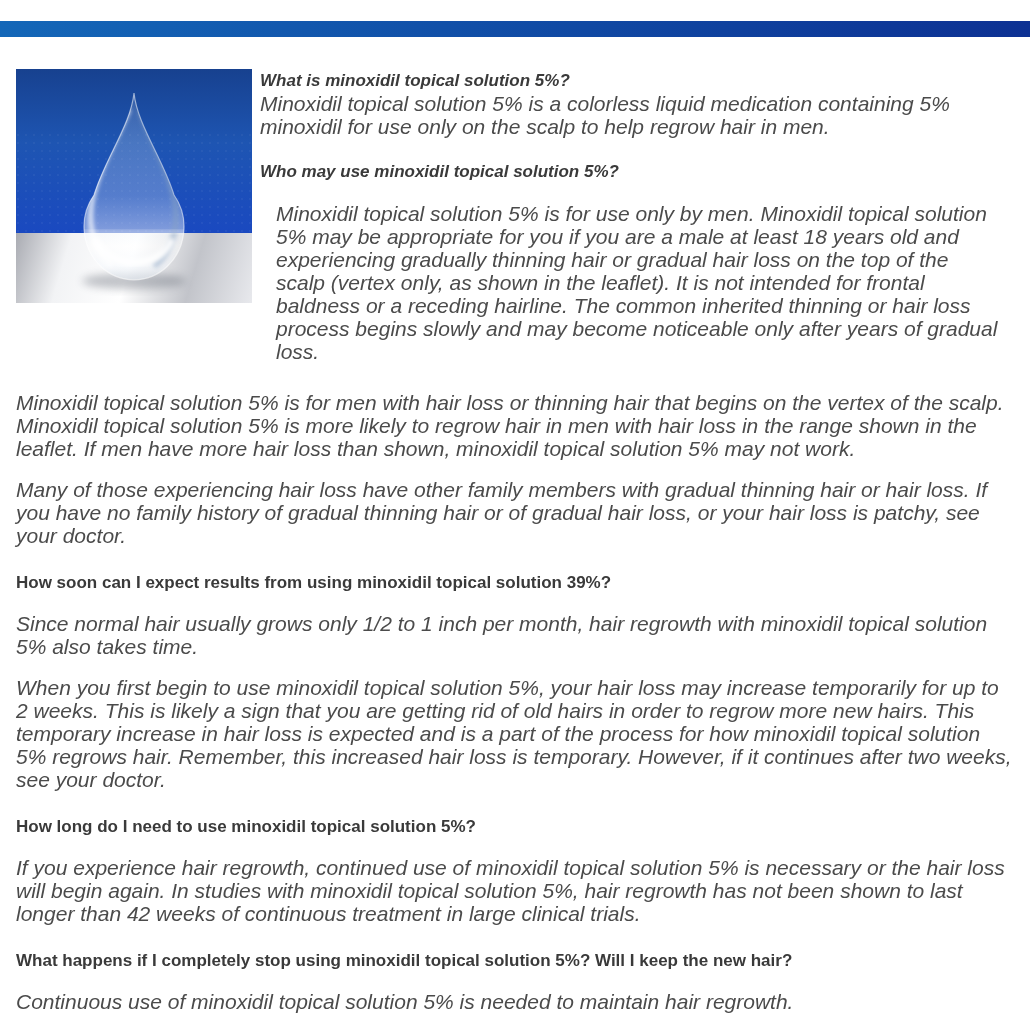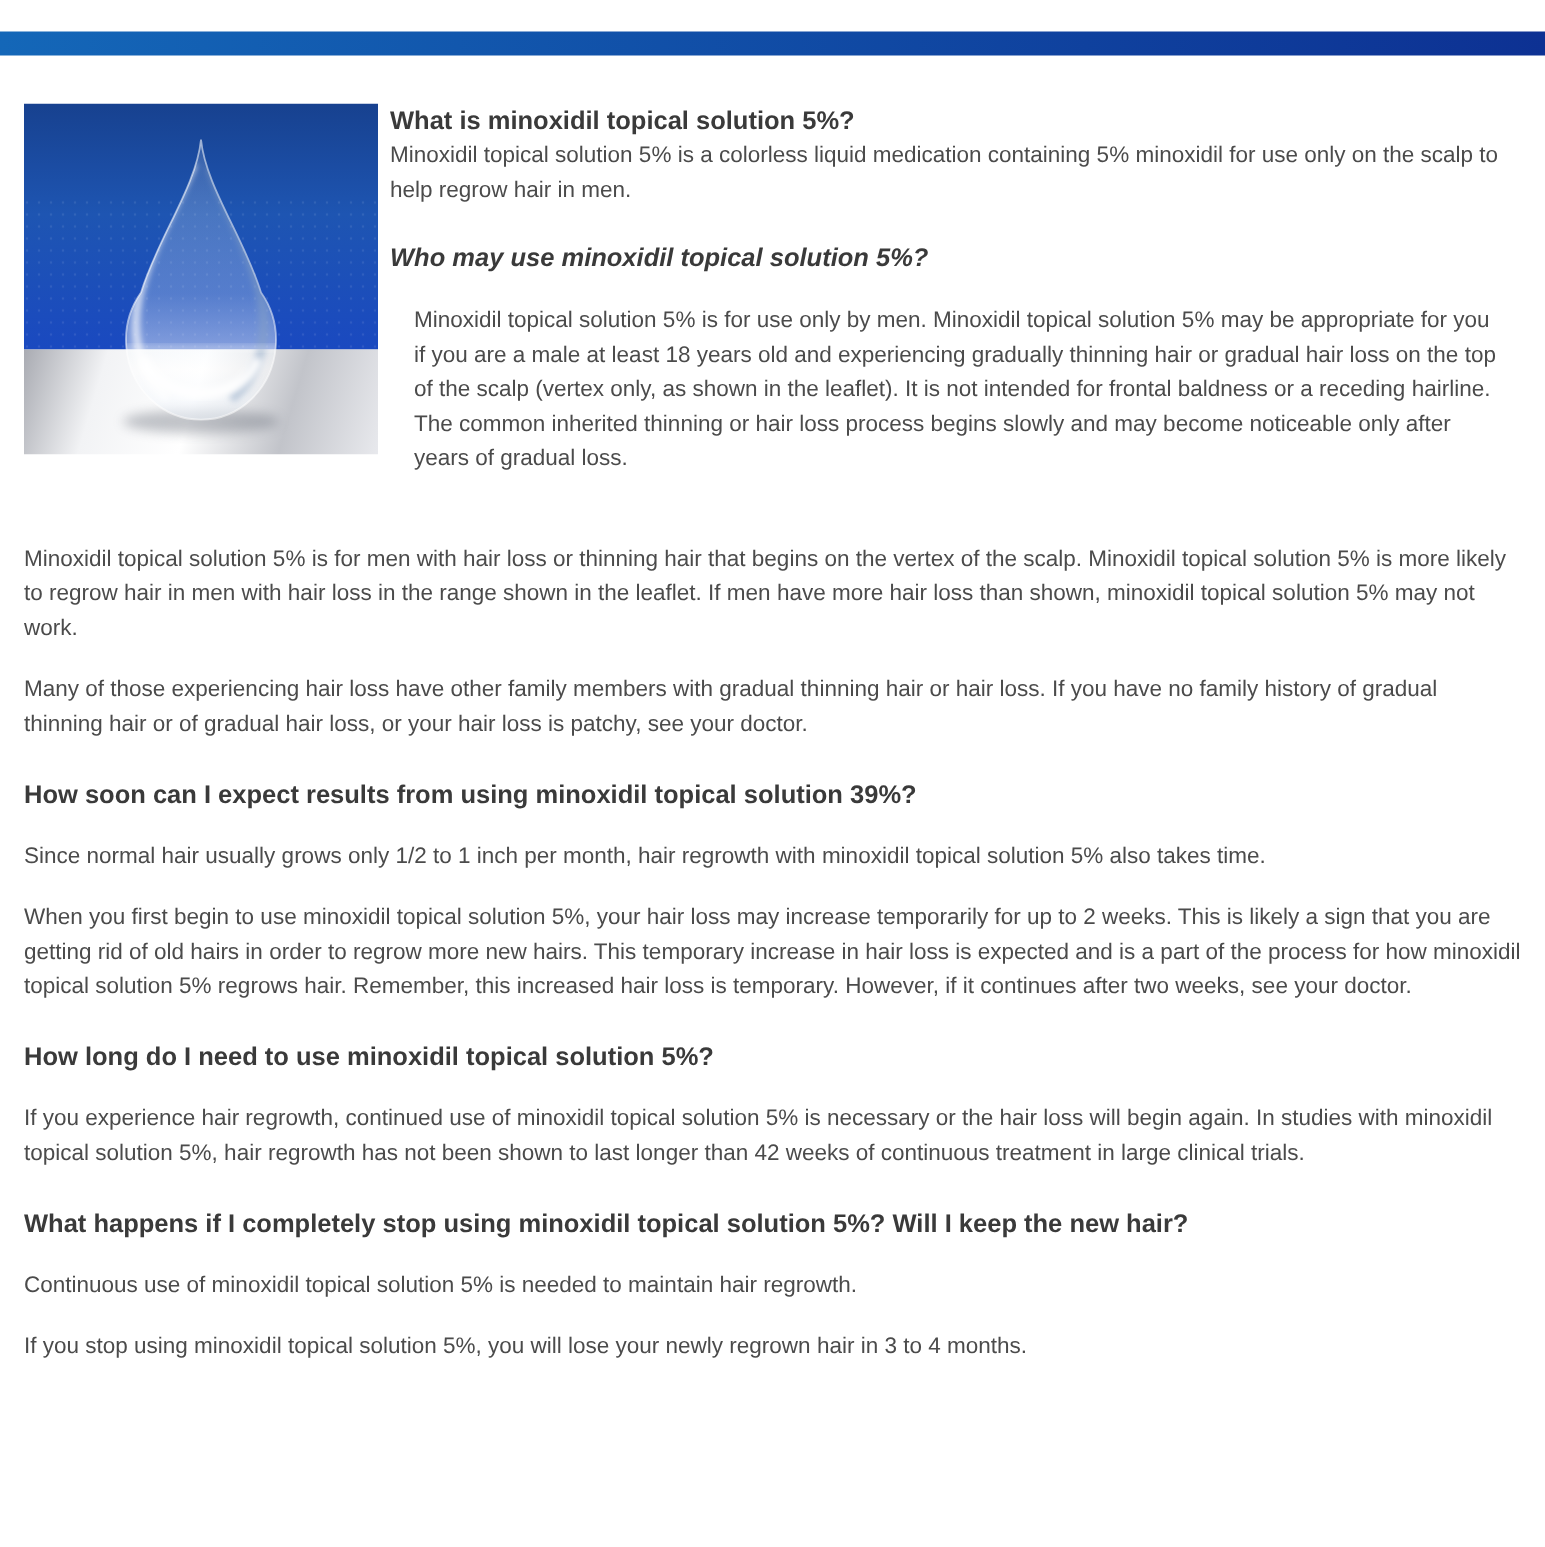--- a/index.html
+++ b/index.html
@@ -50,30 +50,31 @@
     min-width: 0;
   }
   h2 {
     font-size: 17px;
     line-height: 23px;
     font-weight: bold;
     color: #3a3a3a;
     margin: 24px 0 16px 0;
   }
   p {
-    font-size: 15px;
+    font-size: 21px;
     line-height: 23px;
     margin: 18px 0;
     color: #4b4b4b;
+    font-style: italic;
   }
-  .intro-text .q1-heading { margin: 0; }
+  .intro-text .q1-heading { margin: 0; font-style: italic; }
   .intro-text .q1-body    { margin: 0; }
   .intro-text .q2-heading { margin: 22px 0 19px 0; font-style: italic; }
   .intro-text .q2-body    { margin: 16px; }
-  .content > p:first-of-type { margin-top: 28px; }
+  .content > p:first-of-type { margin-top: 12px; }
 </style>
 </head>
 <body>
 
 <div class="page">
 
 
   <div class="divider-bar"></div>
 
   <div class="content">

